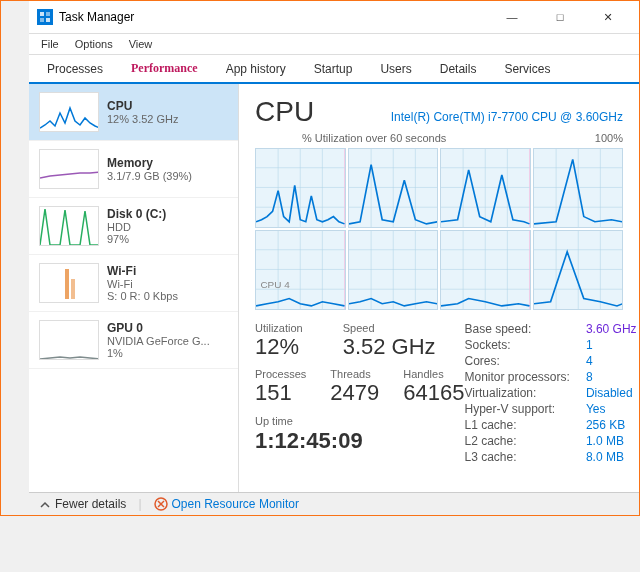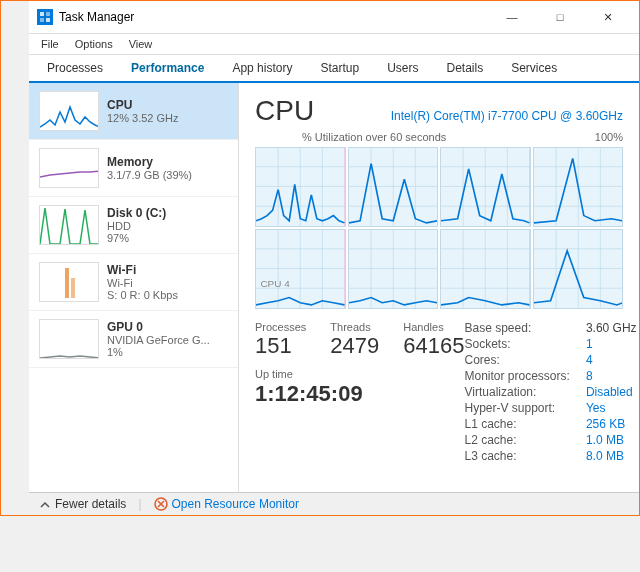--- a/index.html
+++ b/index.html
@@ -11,21 +11,21 @@
     .title-bar-left { display: flex; align-items: center; gap: 6px; font-size: 12px; }
     .title-bar-icon { width: 16px; height: 16px; background: #0078d7; display: flex; align-items: center; justify-content: center; }
     .title-bar-controls { display: flex; gap: 2px; }
     .title-bar-btn { width: 46px; height: 20px; background: transparent; border: none; cursor: pointer; font-size: 11px; color: #333; display: flex; align-items: center; justify-content: center; }
     
     .menu-bar { background: #fff; padding: 2px 4px; display: flex; gap: 0; border-bottom: 1px solid #ddd; }
     .menu-item { padding: 2px 8px; font-size: 11px; cursor: pointer; color: #333; }
     
     .tabs { background: #fff; display: flex; border-bottom: 2px solid #0078d7; padding: 0 4px; }
     .tab { padding: 6px 14px; font-size: 12px; cursor: pointer; color: #333; border: none; background: transparent; }
-    .tab.active { color: #0369a1; border-bottom: 2px solid #0078d7; margin-bottom: -2px; font-weight: 600; }
+    .tab.active { color: #be185d; border-bottom: 2px solid #0078d7; margin-bottom: -2px; font-weight: 600; font-family: Liberation Serif, serif; }
     
     .content { display: flex; flex: 1; overflow: hidden; }
     
     .sidebar { width: 210px; background: #fff; border-right: 1px solid #ddd; overflow-y: auto; }
     .sidebar-item { display: flex; align-items: center; padding: 8px 10px; cursor: pointer; border-bottom: 1px solid #f0f0f0; gap: 8px; }
     .sidebar-item.active { background: #cce4f7; }
     .sidebar-graph { width: 60px; height: 40px; border: 1px solid #ddd; background: #fff; position: relative; overflow: hidden; flex-shrink: 0; }
     .sidebar-info { flex: 1; }
     .sidebar-name { font-size: 12px; font-weight: 600; color: #333; }
     .sidebar-detail { font-size: 11px; color: #666; }
@@ -48,21 +48,21 @@
     .count-block { display: flex; flex-direction: column; }
     .count-label { font-size: 11px; color: #666; }
     .count-value { font-size: 22px; font-weight: 300; color: #333; }
     
     .uptime-block { margin-bottom: 12px; }
     .uptime-label { font-size: 11px; color: #666; }
     .uptime-value { font-size: 22px; font-weight: 700; color: #333; }
     
     .info-table { font-size: 12px; display: grid; grid-template-columns: auto auto; row-gap: 2px; column-gap: 16px; }
     .info-key { color: #555; white-space: nowrap; }
-    .info-val { color: #404040; font-weight: 500; white-space: nowrap; }
+    .info-val { color: #6d28d9; font-weight: 500; white-space: nowrap; }
     .info-val.blue { color: #0078d7; }
     
     .bottom-bar { background: #f0f0f0; border-top: 1px solid #ccc; padding: 4px 10px; display: flex; align-items: center; gap: 12px; }
     .fewer-details { font-size: 12px; color: #333; cursor: pointer; display: flex; align-items: flex-end; gap: 4px; }
     .open-monitor { font-size: 12px; color: #0078d7; cursor: pointer; display: flex; align-items: center; gap: 4px; text-decoration: none; }
     
     .stats-info-row { display: flex; gap: 0; }
     .stats-left { flex: 1; }
     .stats-right { }
   </style>
@@ -303,20 +303,30 @@
                 <line x1="40" y1="0" x2="40" y2="75"></line>
                 <line x1="60" y1="0" x2="60" y2="75"></line>
             </g>
             <polyline points="0,70 15,68 30,20 45,65 60,68 75,72 80,70" fill="none" stroke="#0078d7" stroke-width="1.5"></polyline>
           </svg>
         </div>
       </div>
 
       <div class="stats-info-row">
         <div class="stats-left">
+          <div class="stats-row">
+            <div class="stat-block">
+              <span class="stat-label">Utilization</span>
+              <span class="stat-value">12%</span>
+            </div>
+            <div class="stat-block">
+              <span class="stat-label">Speed</span>
+              <span class="stat-value">3.52 GHz</span>
+            </div>
+          </div>
           <div class="counts-row">
             <div class="count-block">
               <span class="count-label">Processes</span>
               <span class="count-value">151</span>
             </div>
             <div class="count-block">
               <span class="count-label">Threads</span>
               <span class="count-value">2479</span>
             </div>
             <div class="count-block">

